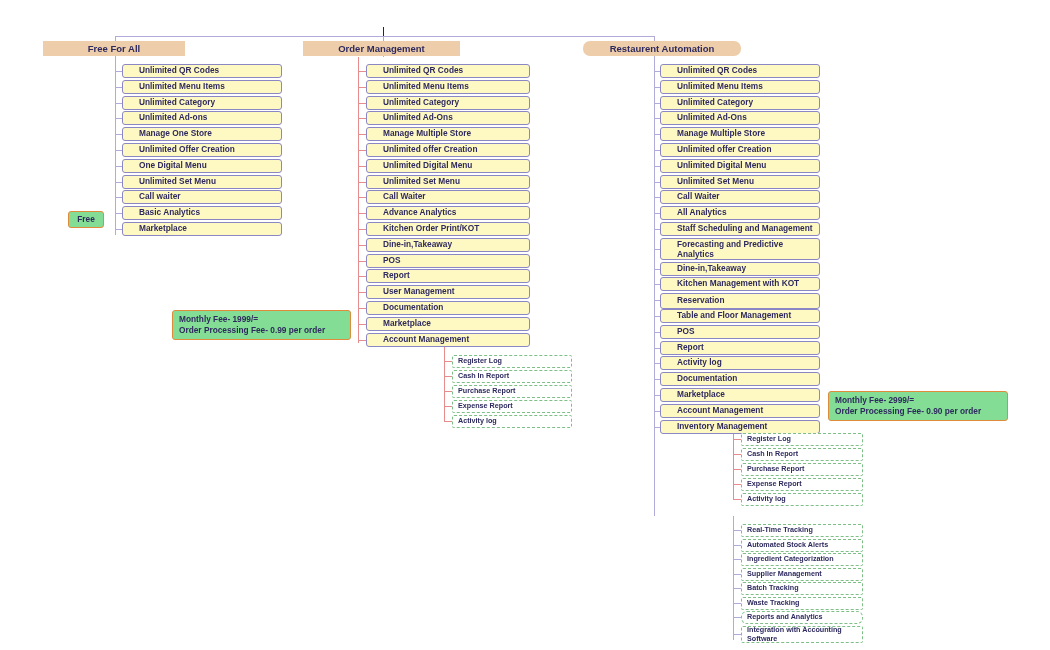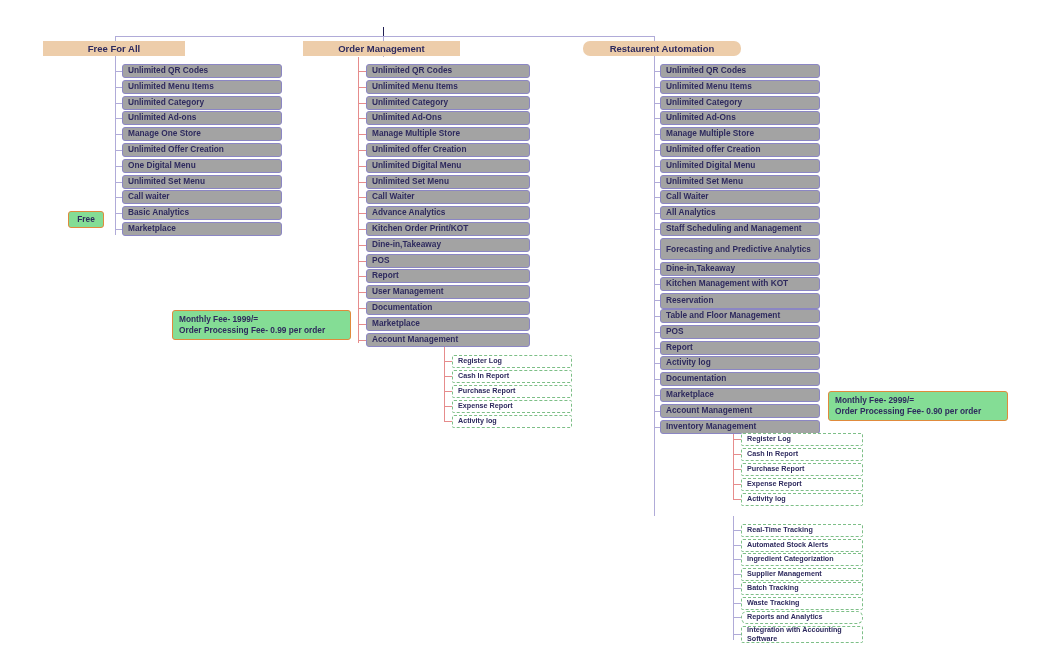--- a/index.html
+++ b/index.html
@@ -52,27 +52,27 @@
     font-weight: bold;
     display: flex;
     align-items: center;
     justify-content: center;
     z-index: 4;
   }
 
   
   .feat-box {
     position: absolute;
-    background: #a3a3a3;
+    background: #fef9c3;
     border: 1px solid #8b86c4;
     border-radius: 3px;
     font-size: 8.3px;
     font-weight: bold;
     color: #2e2a5e;
-    padding: 0 0 0 5px;
+    padding: 0 0 0 16px;
     display: flex;
     align-items: center;
     box-sizing: border-box;
     line-height: 1.18;
     z-index: 3;
   }
   .feat-box.two-line {
     line-height: 1.15;
     padding-top: 1px;
   }

